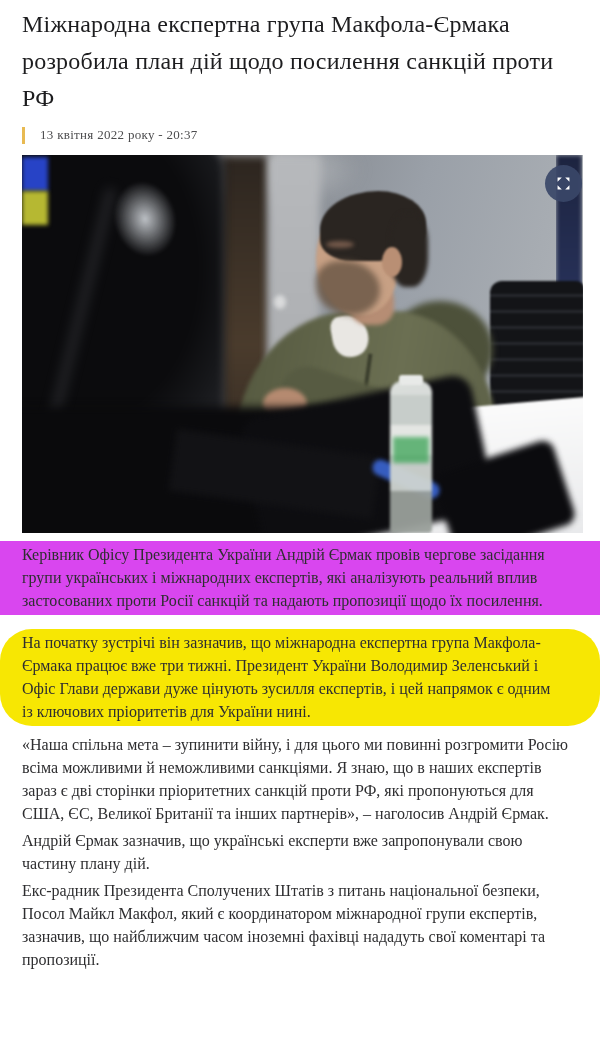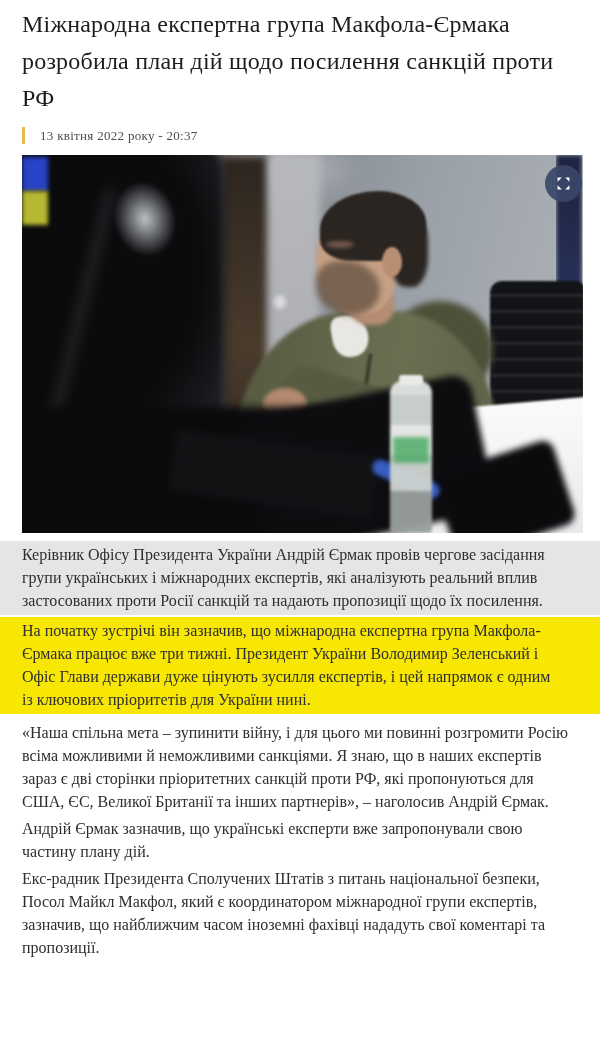--- a/index.html
+++ b/index.html
@@ -11,21 +11,21 @@
   }
   .page { width:600px; }
 
   h1.title {
     margin:6px 22px 10px 22px;
     font-size:24px; line-height:37px;
     font-weight:500; color:#1d1d1f;
     letter-spacing:.2px;
   }
 
-  .date-row { display:flex; align-items:center; gap:15px; margin:0 22px 11px 22px; }
+  .date-row { display:flex; gap:15px; margin:0 22px 11px 22px; }
   .date-marker { width:3px; height:17px; background:#e8ba52; flex:0 0 auto; }
   .date { font-size:13px; color:#4c4c4e; letter-spacing:.3px; }
 
   
   figure.photo {
     position:relative; width:561px; height:378px;
     margin:0 17px 8px 22px; padding:0;
     overflow:hidden; background:#8d9299; cursor:pointer;
   }
   .photo .ly { position:absolute; }
@@ -109,22 +109,22 @@
   button.expand-btn {
     position:absolute; right:1px; top:10px; width:37px; height:37px;
     border:none; border-radius:50%; background:rgba(57,70,104,.92);
     display:flex; align-items:center; justify-content:center;
     cursor:pointer; padding:0;
   }
   .expand-btn svg { display:block; }
 
   
   p.para { margin:0 22px 4px 22px; font-size:16px; line-height:23px; color:#2e2e30; }
-  p.hl-pink { background:#e5e5e5; margin:0 0 2px 0; padding:2px 26px 3px 22px; }
-  p.hl-yellow { background:#f7e703; margin:0 0 7px 0; padding:2px 40px 3px 22px; }
+  p.hl-pink { background:#d946ef; margin:0 0 14px 0; padding:2px 26px 3px 22px; }
+  p.hl-yellow { background:#f7e703; margin:0 0 7px 0; padding:2px 40px 3px 22px;border-radius:32px; }
 </style>
 </head>
 <body>
 
 <div class="page">
 
   <h1 class="title">Міжнародна експертна група Макфола-Єрмака розробила план дій щодо посилення санкцій проти РФ</h1>
 
   <div class="date-row">
     <span class="date-marker"></span>

